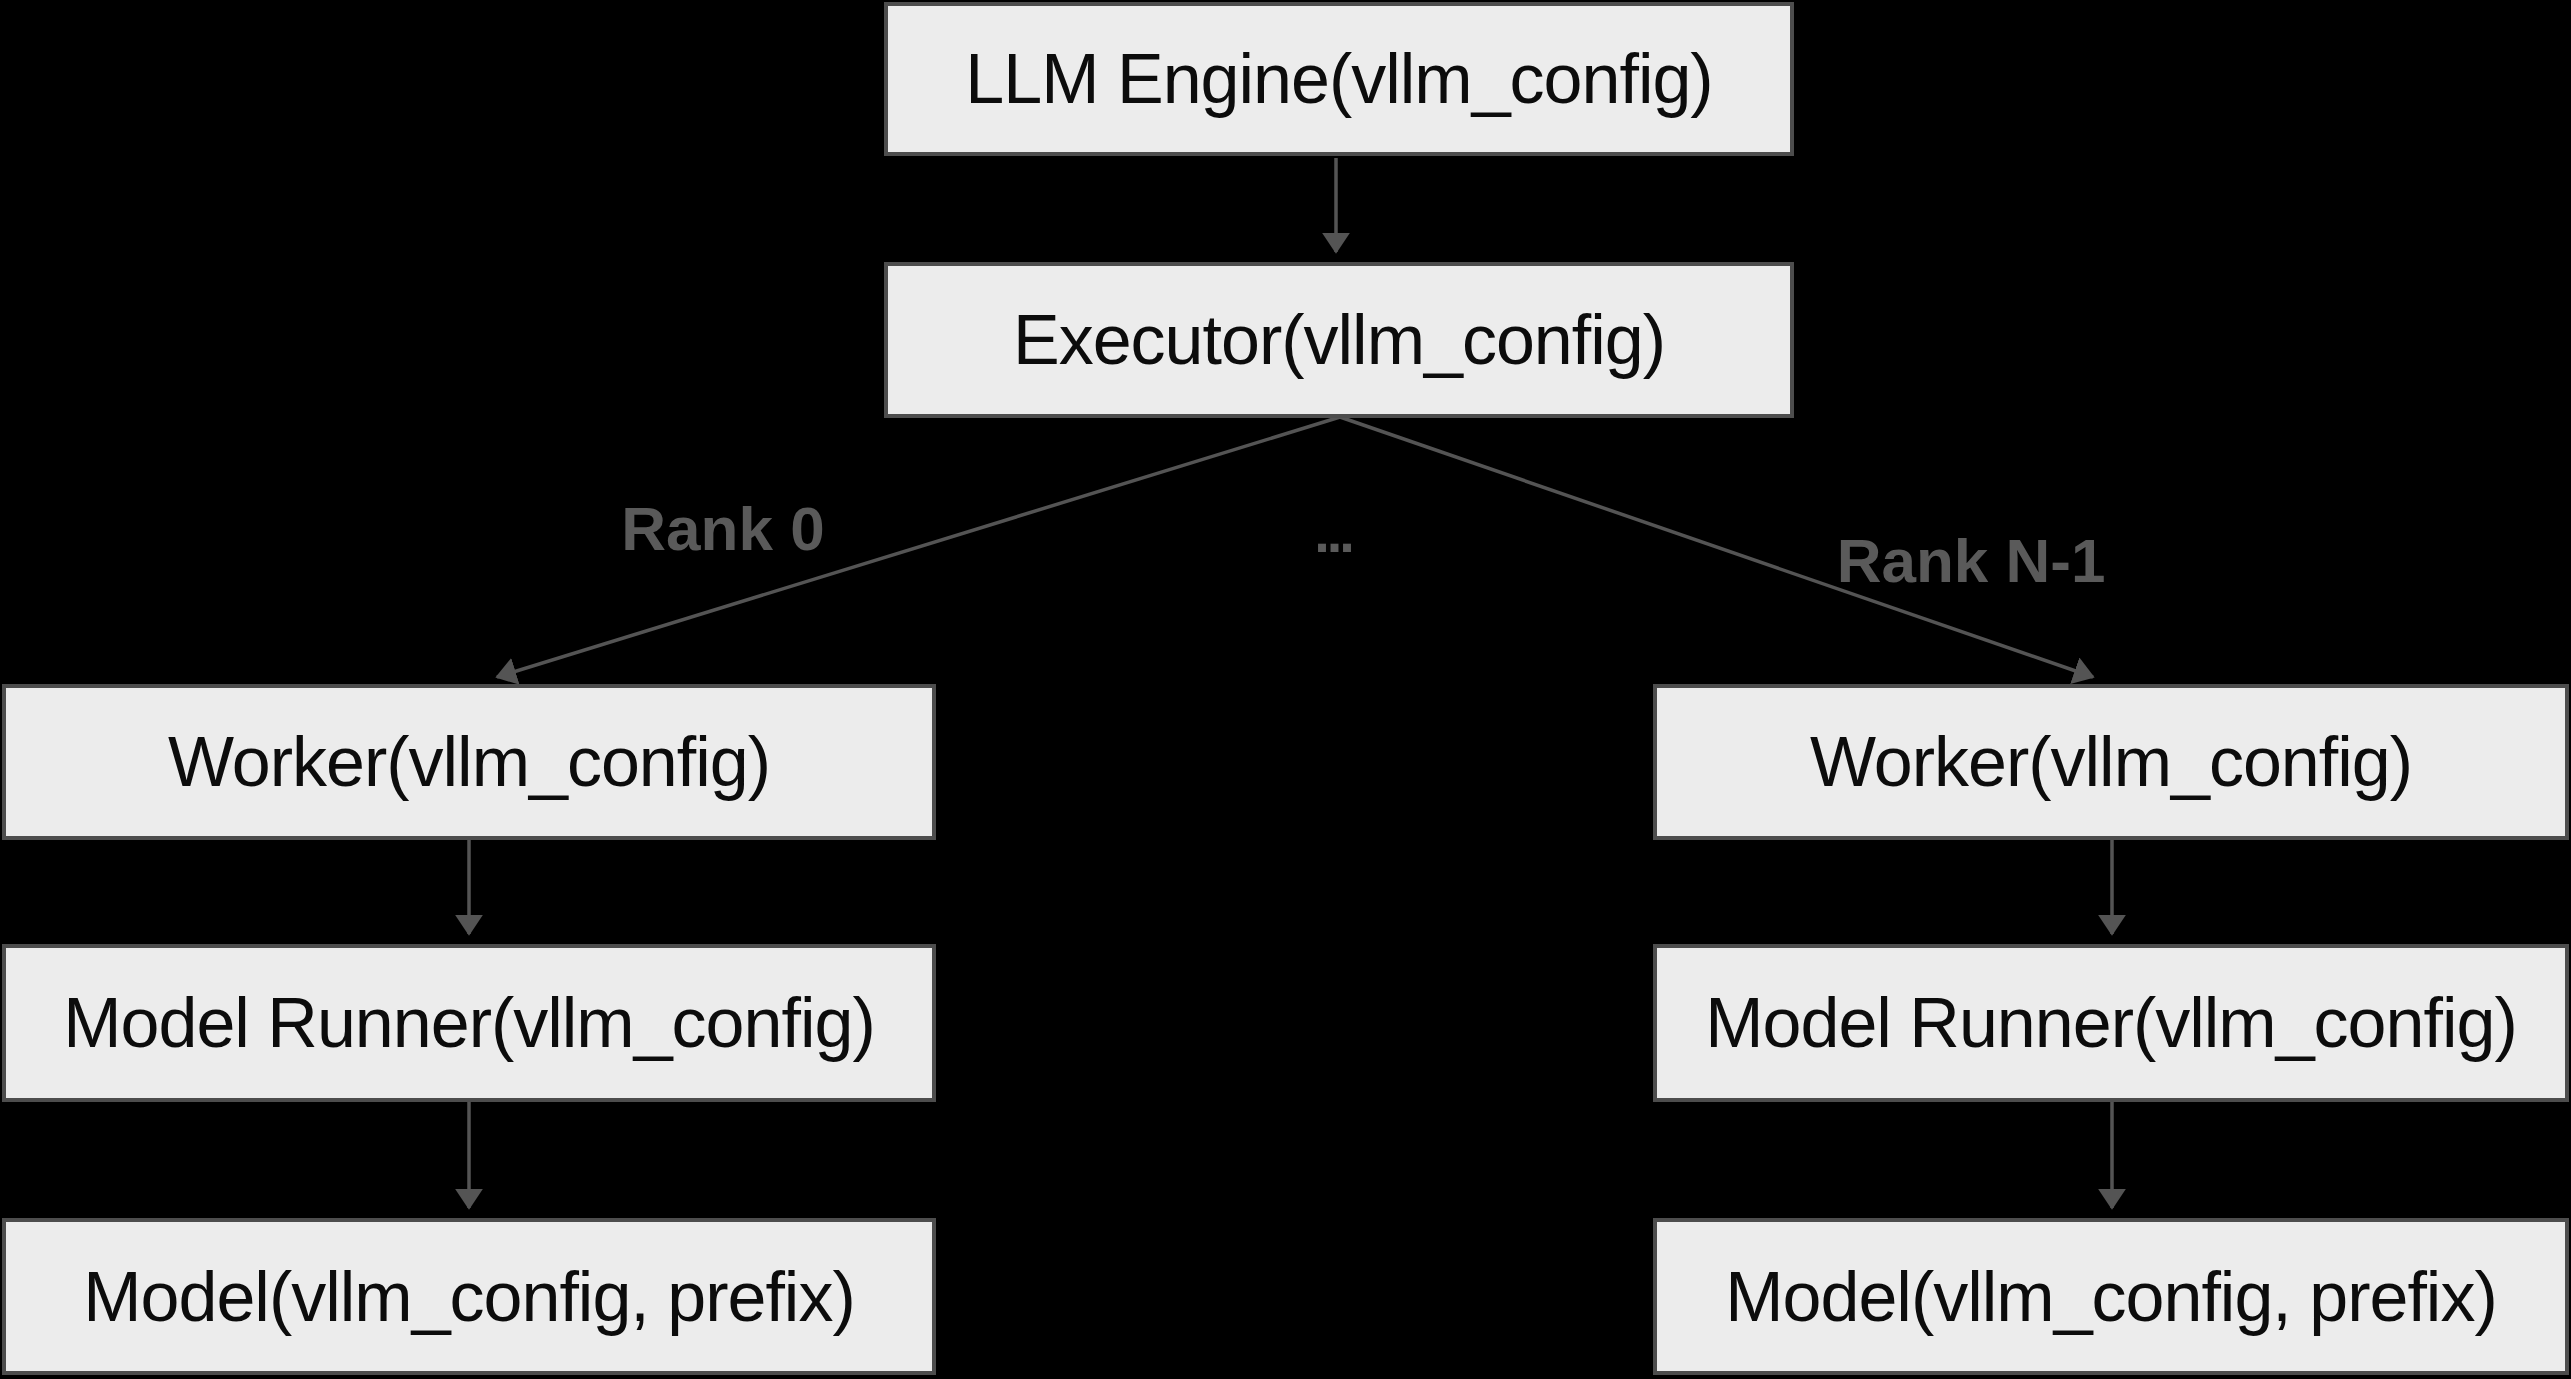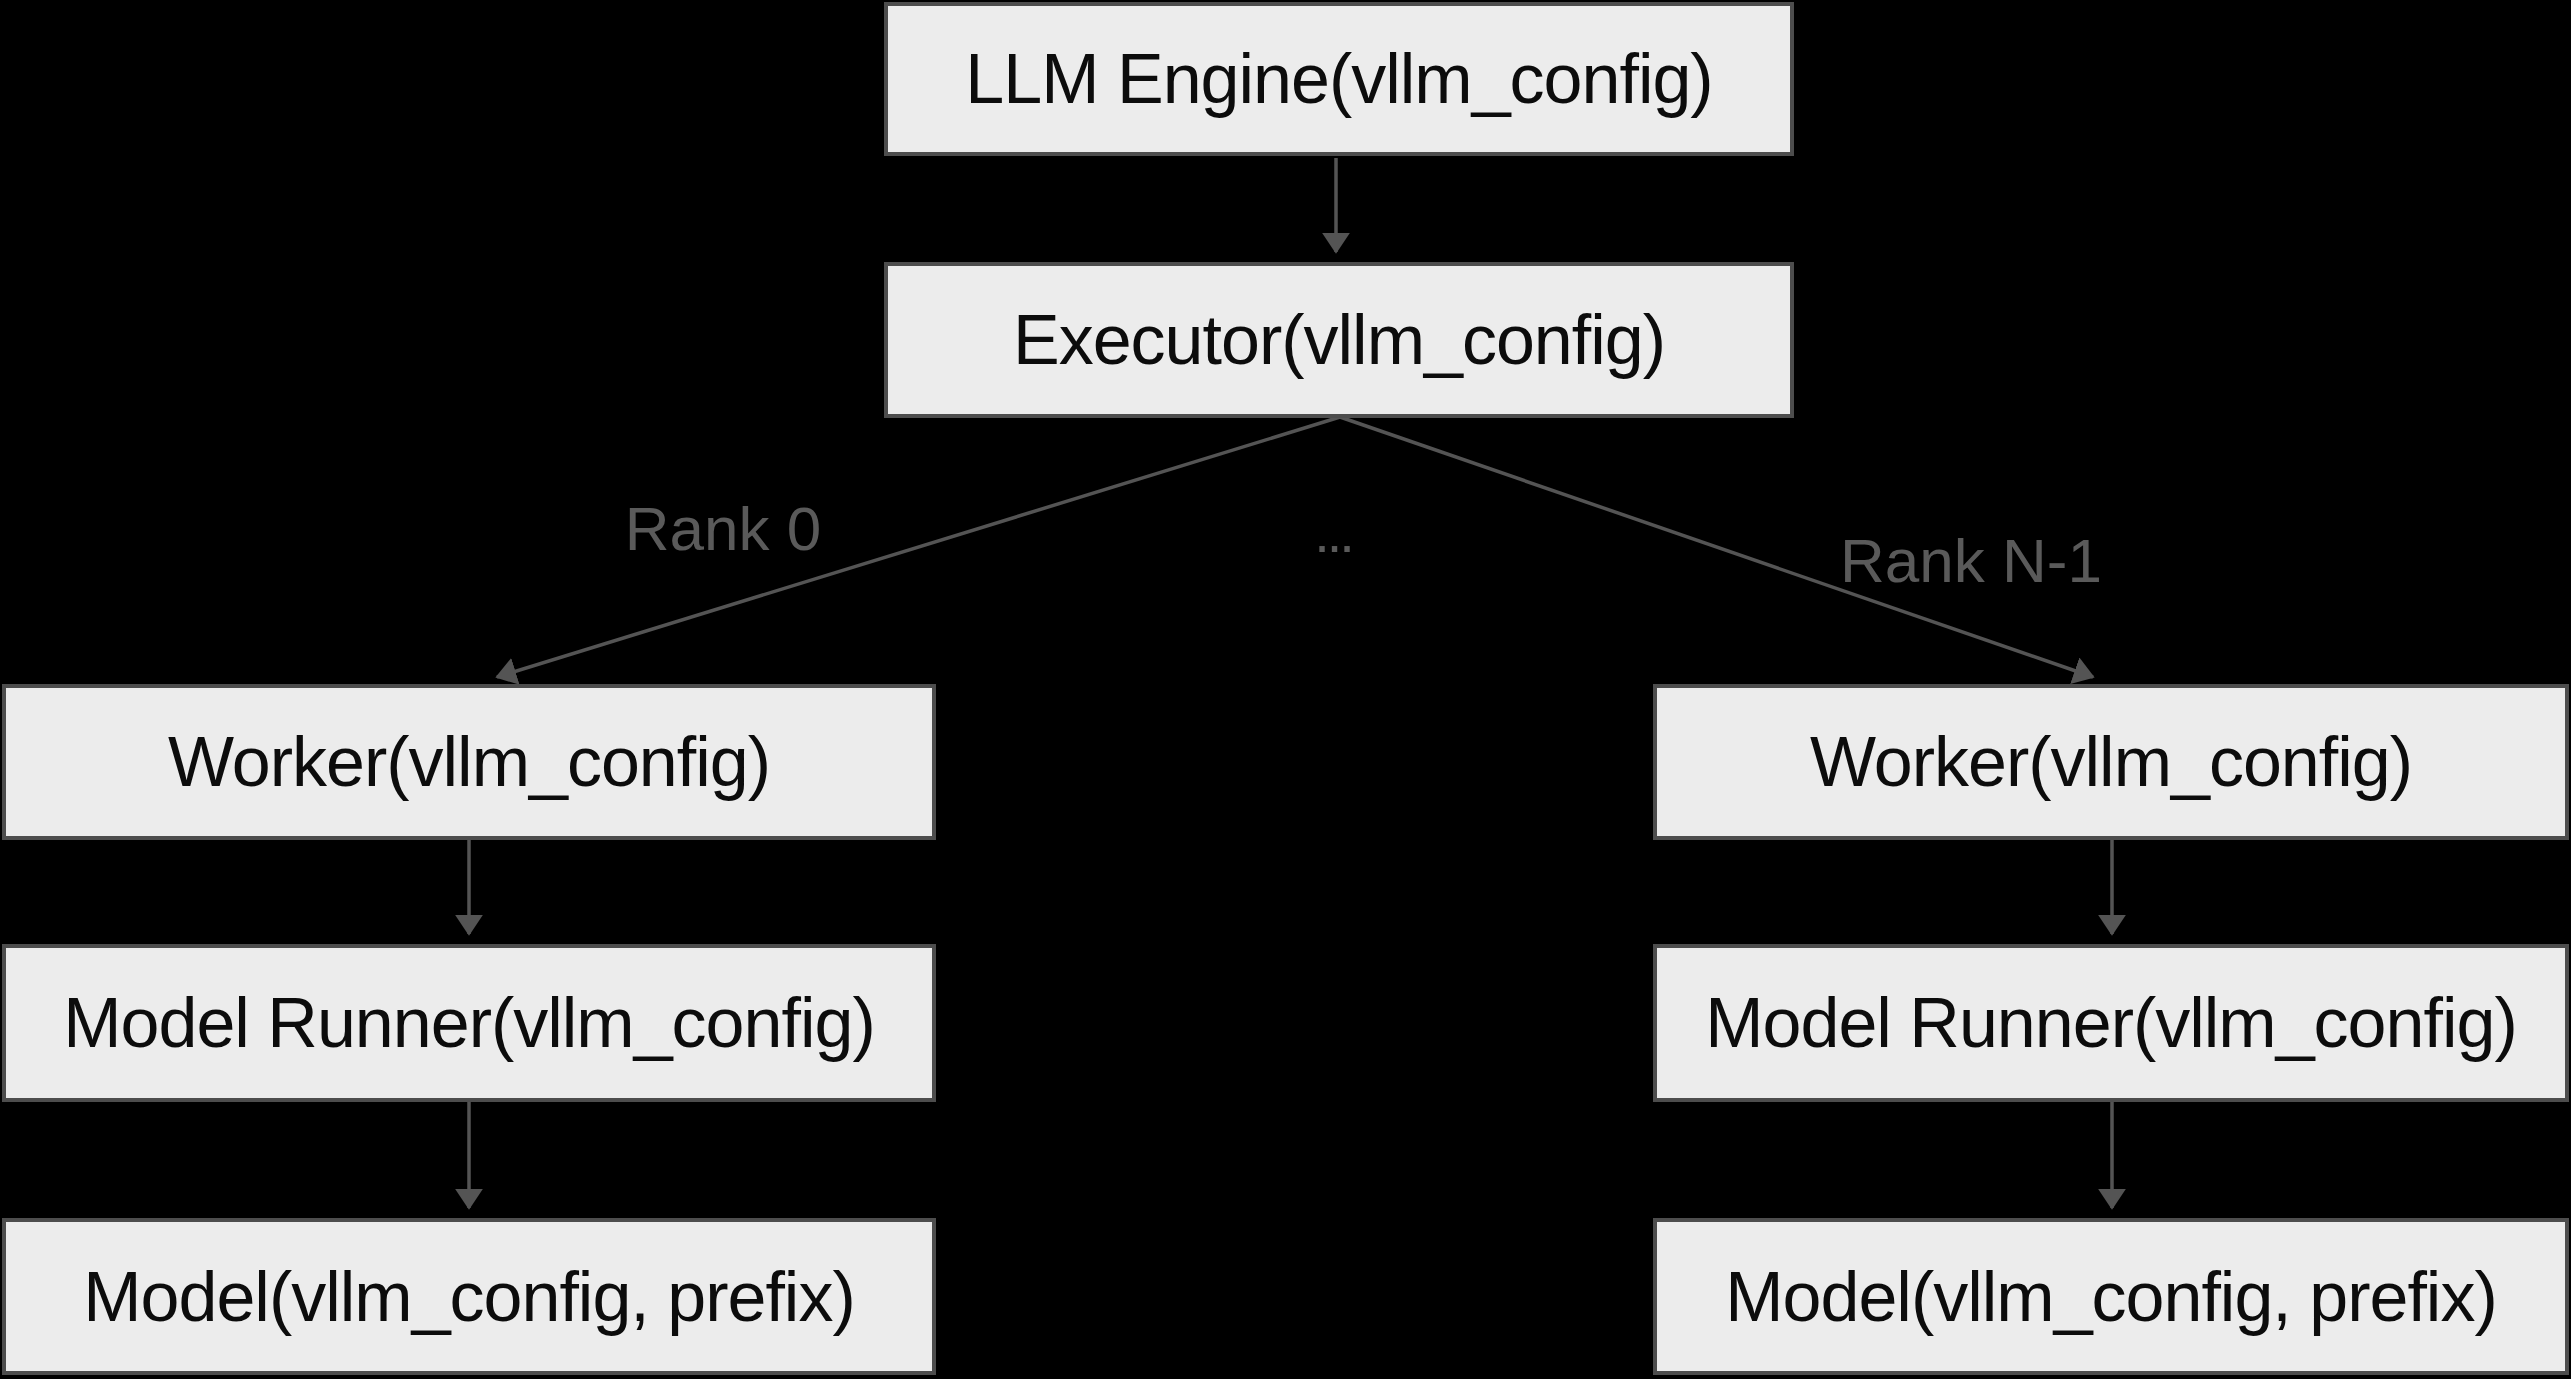--- a/index.html
+++ b/index.html
@@ -61,21 +61,21 @@
   #node-worker-right      { left: 1653px; top: 684px;  width: 916px; height: 156px; }
   #node-model-runner-left { left: 2px;    top: 944px;  width: 934px; height: 158px; }
   #node-model-runner-right{ left: 1653px; top: 944px;  width: 916px; height: 158px; }
   #node-model-left        { left: 2px;    top: 1218px; width: 934px; height: 157px; }
   #node-model-right       { left: 1653px; top: 1218px; width: 916px; height: 157px; }
 
   .edge-label {
     position: absolute;
     color: var(--edge-label);
     font-size: 62px;
-    font-weight: 400;
+    font-weight: 700;
     letter-spacing: 0px;
     white-space: nowrap;
     text-align: left;
     width: 500px;
     display: flex;
     align-items: center;
     justify-content: center;
     height: 80px;
   }
   #label-rank-0   { left: 473px;  top: 488px; }

